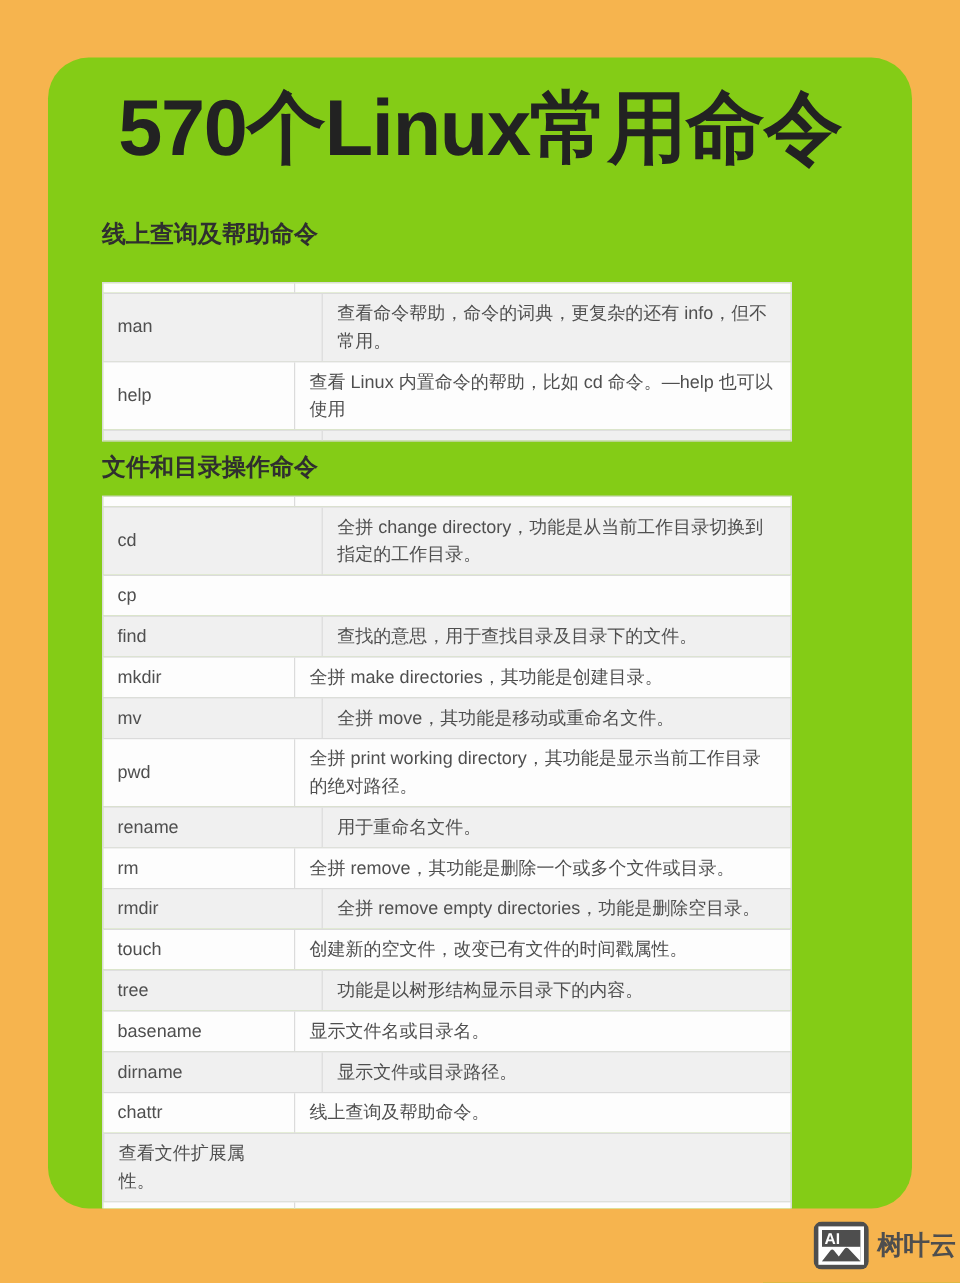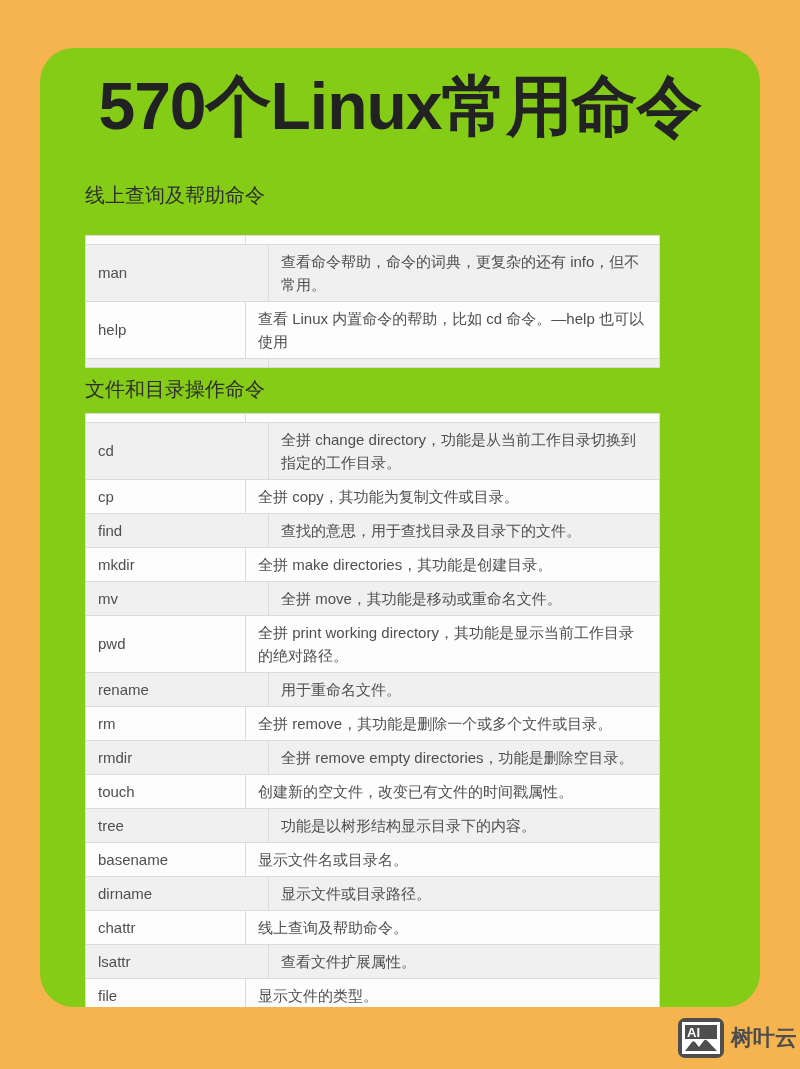--- a/index.html
+++ b/index.html
@@ -13,21 +13,21 @@
     background:#84cc16;border-radius:34px;overflow:hidden;
   }
   .page-title{
     margin:20px 8px 0;
     text-align:center;
     font-size:66px;line-height:1.18;font-weight:900;
     letter-spacing:-1px;color:#222222;white-space:nowrap;
   }
   .section-heading{
     margin:36px 45px 0;
-    font-size:20px;font-weight:normal;color:#2F2F2F;
+    font-size:20px;font-weight:bold;color:#2F2F2F;
   }
   .section-file .section-heading{margin-top:8px;}
   .tablewrap{margin:26px 45px 0;}
   .section-file .tablewrap{margin-top:10px;}
   .cmdtable{
     width:575px;border:1px solid #DBDBDB;
     font-size:15px;color:#4F4F4F;box-sizing:border-box;
   }
   .trow{display:grid;grid-template-columns:159px 1fr;}
   .trow + .trow{border-top:1px solid #DBDBDB;}
@@ -82,21 +82,20 @@
           <div class="trow sliver plain">
             <div class="tcell tcmd"></div>
             <div class="tcell tdesc"></div>
           </div>
           <div class="trow shade">
             <div class="tcell tcmd">cd</div>
             <div class="tcell tdesc">全拼 change directory，功能是从当前工作目录切换到指定的工作目录。</div>
           </div>
           <div class="trow plain">
             <div class="tcell tcmd">cp</div>
-            <div class="tcell tdesc">全拼 copy，其功能为复制文件或目录。</div>
           </div>
           <div class="trow shade">
             <div class="tcell tcmd">find</div>
             <div class="tcell tdesc">查找的意思，用于查找目录及目录下的文件。</div>
           </div>
           <div class="trow plain">
             <div class="tcell tcmd">mkdir</div>
             <div class="tcell tdesc">全拼 make directories，其功能是创建目录。</div>
           </div>
           <div class="trow shade">
@@ -133,21 +132,20 @@
           </div>
           <div class="trow shade">
             <div class="tcell tcmd">dirname</div>
             <div class="tcell tdesc">显示文件或目录路径。</div>
           </div>
           <div class="trow plain">
             <div class="tcell tcmd">chattr</div>
             <div class="tcell tdesc">线上查询及帮助命令。</div>
           </div>
           <div class="trow shade">
-            <div class="tcell tcmd">lsattr</div>
             <div class="tcell tdesc">查看文件扩展属性。</div>
           </div>
           <div class="trow plain">
             <div class="tcell tcmd">file</div>
             <div class="tcell tdesc">显示文件的类型。</div>
           </div>
         </div>
       </div>
   </div>
 </div>

